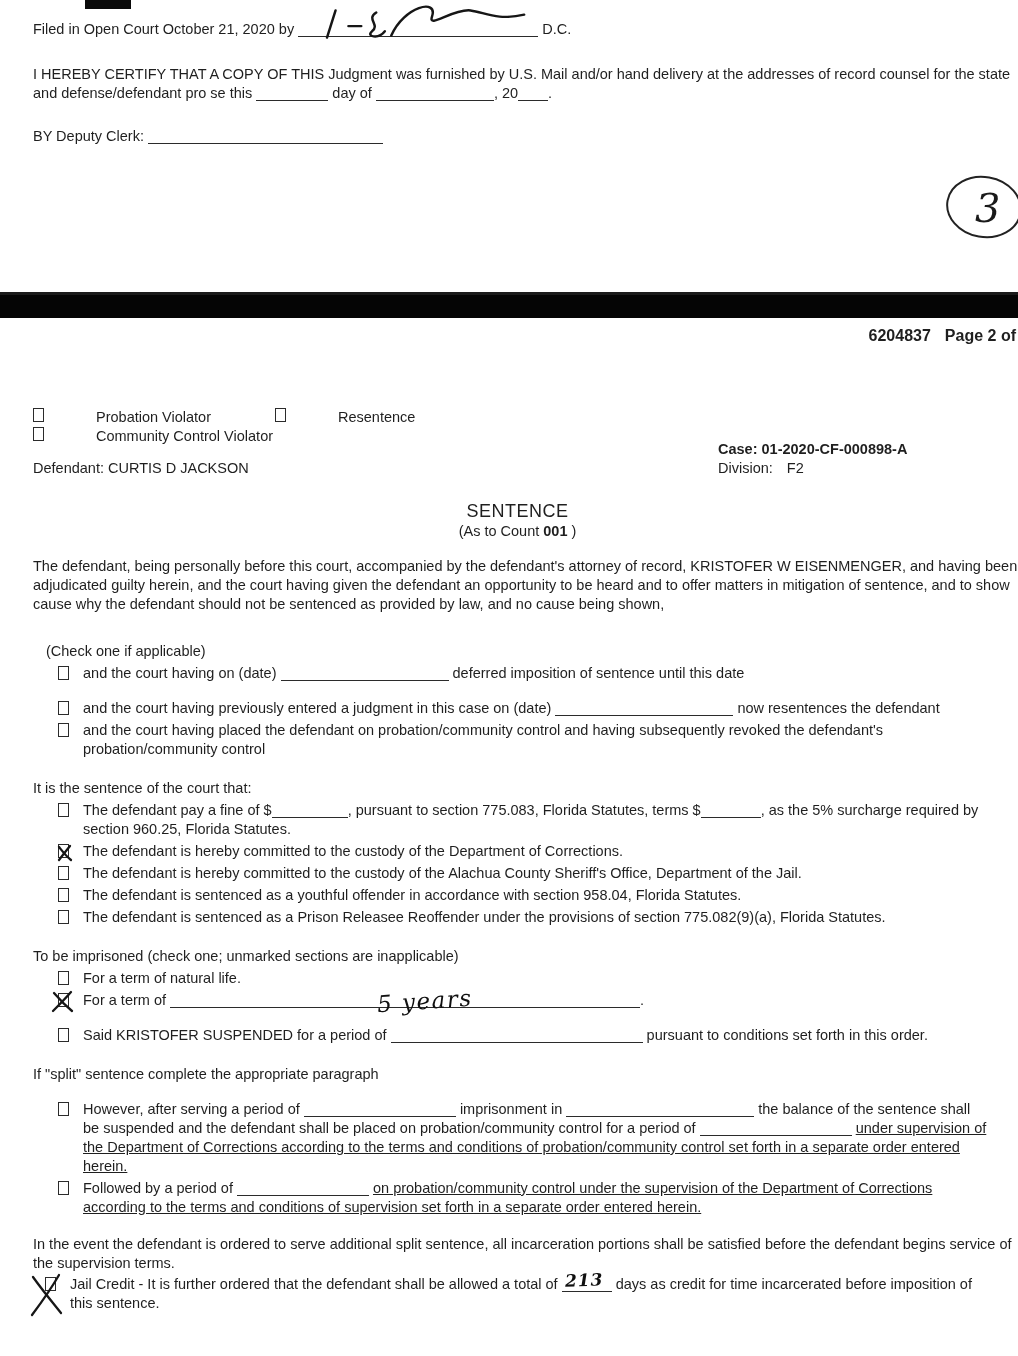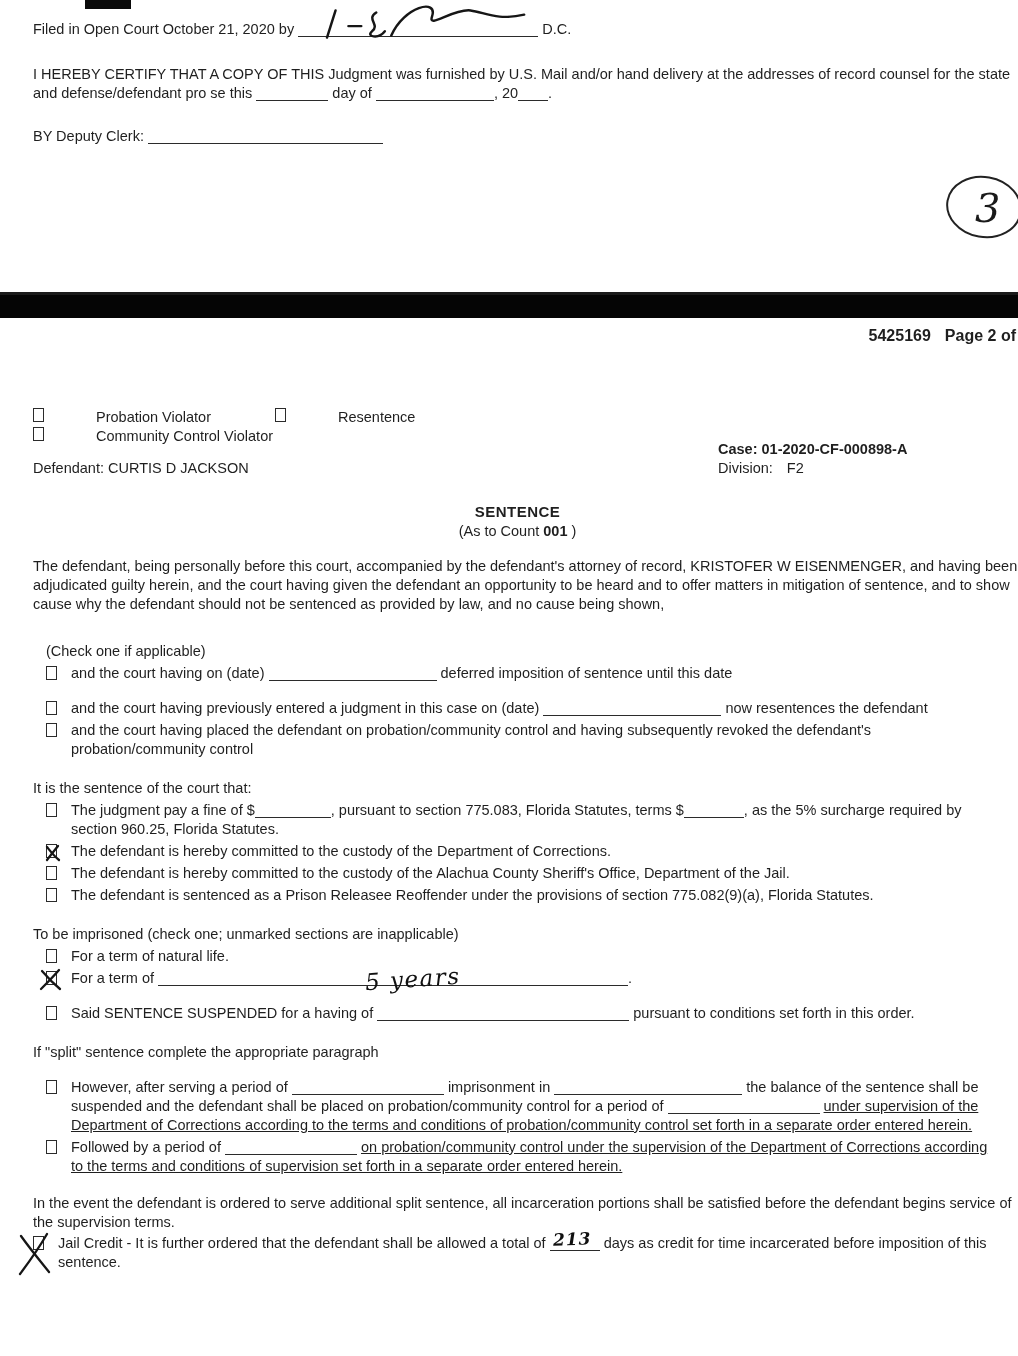--- a/index.html
+++ b/index.html
@@ -40,31 +40,31 @@
   .header-block { position:relative; margin-top:62px; }
   .cb-row { display:flex; }
   .ci-inline { display:flex; align-items:flex-start;gap:40px; }
   .ci-resentence { margin-left:64px; }
   .defendant-line { margin-top:13px; }
   .case-col { position:absolute; left:685px; top:32px; }
   .case-col .division-value { margin-left:10px; }
   .bold { font-weight:bold; }
 
   .title-block { text-align:center; margin-top:24px; }
-  .title-main { font-size:15px; letter-spacing:0.5px;font-weight:bold; }
+  .title-main { font-size:18px; letter-spacing:0.5px; }
   .title-count { margin-top:1px; }
 
   .intro { margin-top:16px; width:985px; }
 
   .section { margin-top:0; }
   .sub-heading { padding-left:13px; margin-top:28px; }
   .section-heading { margin-top:20px; }
   .indented { padding-left:13px; }
 
-  .check-item { display:flex; align-items:flex-start; margin:3px 0; }
+  .check-item { display:flex; align-items:flex-start; margin:3px 12px; }
   .check-item .checkbox { margin-top:2px; margin-right:14px; }
   .checkbox { display:inline-block; width:11px; height:14px; border:1.7px solid #2b2b2b; position:relative; flex:0 0 auto; background:#fff; }
   .ci-text { flex:1; }
   .mt18 { margin-top:16px; }
 
   .x-mark { position:absolute; overflow:visible; }
   .x-mark path { fill:none; stroke:#161616; stroke-width:2.3; stroke-linecap:round; }
   .x-small { left:-2px; top:-1px; width:16px; height:18px; }
   .x-med   { left:-8px; top:-4px; width:24px; height:24px; }
   .x-large { left:-17px; top:-5px; width:36px; height:44px; }
@@ -109,21 +109,21 @@
 
     <svg class="circled-three" viewBox="0 0 90 78">
       <ellipse cx="44" cy="37" rx="37" ry="30" transform="rotate(10 44 37)"></ellipse>
       <text x="35" y="52" font-size="40">3</text>
     </svg>
   </section>
 
   <div class="black-bar"></div>
 
   <div class="page-number-line">
-    <span class="doc-id">5425169</span><span class="page-label">Page 2 of</span>
+    <span class="doc-id">6204837</span><span class="page-label">Page 2 of</span>
   </div>
 
   <section class="body">
 
     <div class="header-block">
       <div class="cb-row">
         <span class="ci-inline">
           <span class="checkbox"></span>
           <span style="margin-left:12px">Probation Violator</span>
         </span>
@@ -191,39 +191,43 @@
         <span class="ci-text">and the court having placed the defendant on probation/community control and having subsequently revoked the defendant's probation/community control</span>
       </div>
     </div>
 
     <div class="section-heading">It is the sentence of the court that:</div>
     <div class="section indented">
 
       <div class="check-item">
         <span class="checkbox"></span>
         <span class="ci-text">
-          <span>The judgment pay a fine of $</span><span class="blank w76"></span><span>, pursuant to section 775.083, Florida Statutes, terms $</span><span class="blank w60"></span><span>, as the 5% surcharge required by section 960.25, Florida Statutes.</span>
+          <span>The defendant pay a fine of $</span><span class="blank w76"></span><span>, pursuant to section 775.083, Florida Statutes, terms $</span><span class="blank w60"></span><span>, as the 5% surcharge required by section 960.25, Florida Statutes.</span>
         </span>
       </div>
 
       <div class="check-item">
         <span class="checkbox">
             <svg class="x-mark x-small" viewBox="0 0 16 18">
               <path d="M2 3 C6 8 9 12 14 16"></path>
               <path d="M13 2 C9 7 5 12 2 16"></path>
             </svg>
           </span>
         <span class="ci-text">The defendant is hereby committed to the custody of the Department of Corrections.</span>
       </div>
 
       <div class="check-item">
         <span class="checkbox"></span>
         <span class="ci-text">The defendant is hereby committed to the custody of the Alachua County Sheriff's Office, Department of the Jail.</span>
       </div>
 
+      <div class="check-item">
+        <span class="checkbox"></span>
+        <span class="ci-text">The defendant is sentenced as a youthful offender in accordance with section 958.04, Florida Statutes.</span>
+      </div>
 
       <div class="check-item">
         <span class="checkbox"></span>
         <span class="ci-text">The defendant is sentenced as a Prison Releasee Reoffender under the provisions of section 775.082(9)(a), Florida Statutes.</span>
       </div>
     </div>
 
     <div class="section-heading">To be imprisoned (check one; unmarked sections are inapplicable)</div>
     <div class="section indented">
 
@@ -241,21 +245,21 @@
           </span>
         <span class="ci-text">
           <span>For a term of</span>
           <span class="blank w470"><span class="handwriting hw-term">5 years</span></span><span>.</span>
         </span>
       </div>
 
       <div class="check-item mt18">
         <span class="checkbox"></span>
         <span class="ci-text">
-          <span>Said SENTENCE SUSPENDED for a having of</span>
+          <span>Said KRISTOFER SUSPENDED for a period of</span>
           <span class="blank w252"></span>
           <span>pursuant to conditions set forth in this order.</span>
         </span>
       </div>
     </div>
 
     <div class="section-heading">If "split" sentence complete the appropriate paragraph</div>
     <div class="section indented">
 
       <div class="check-item mt18">

